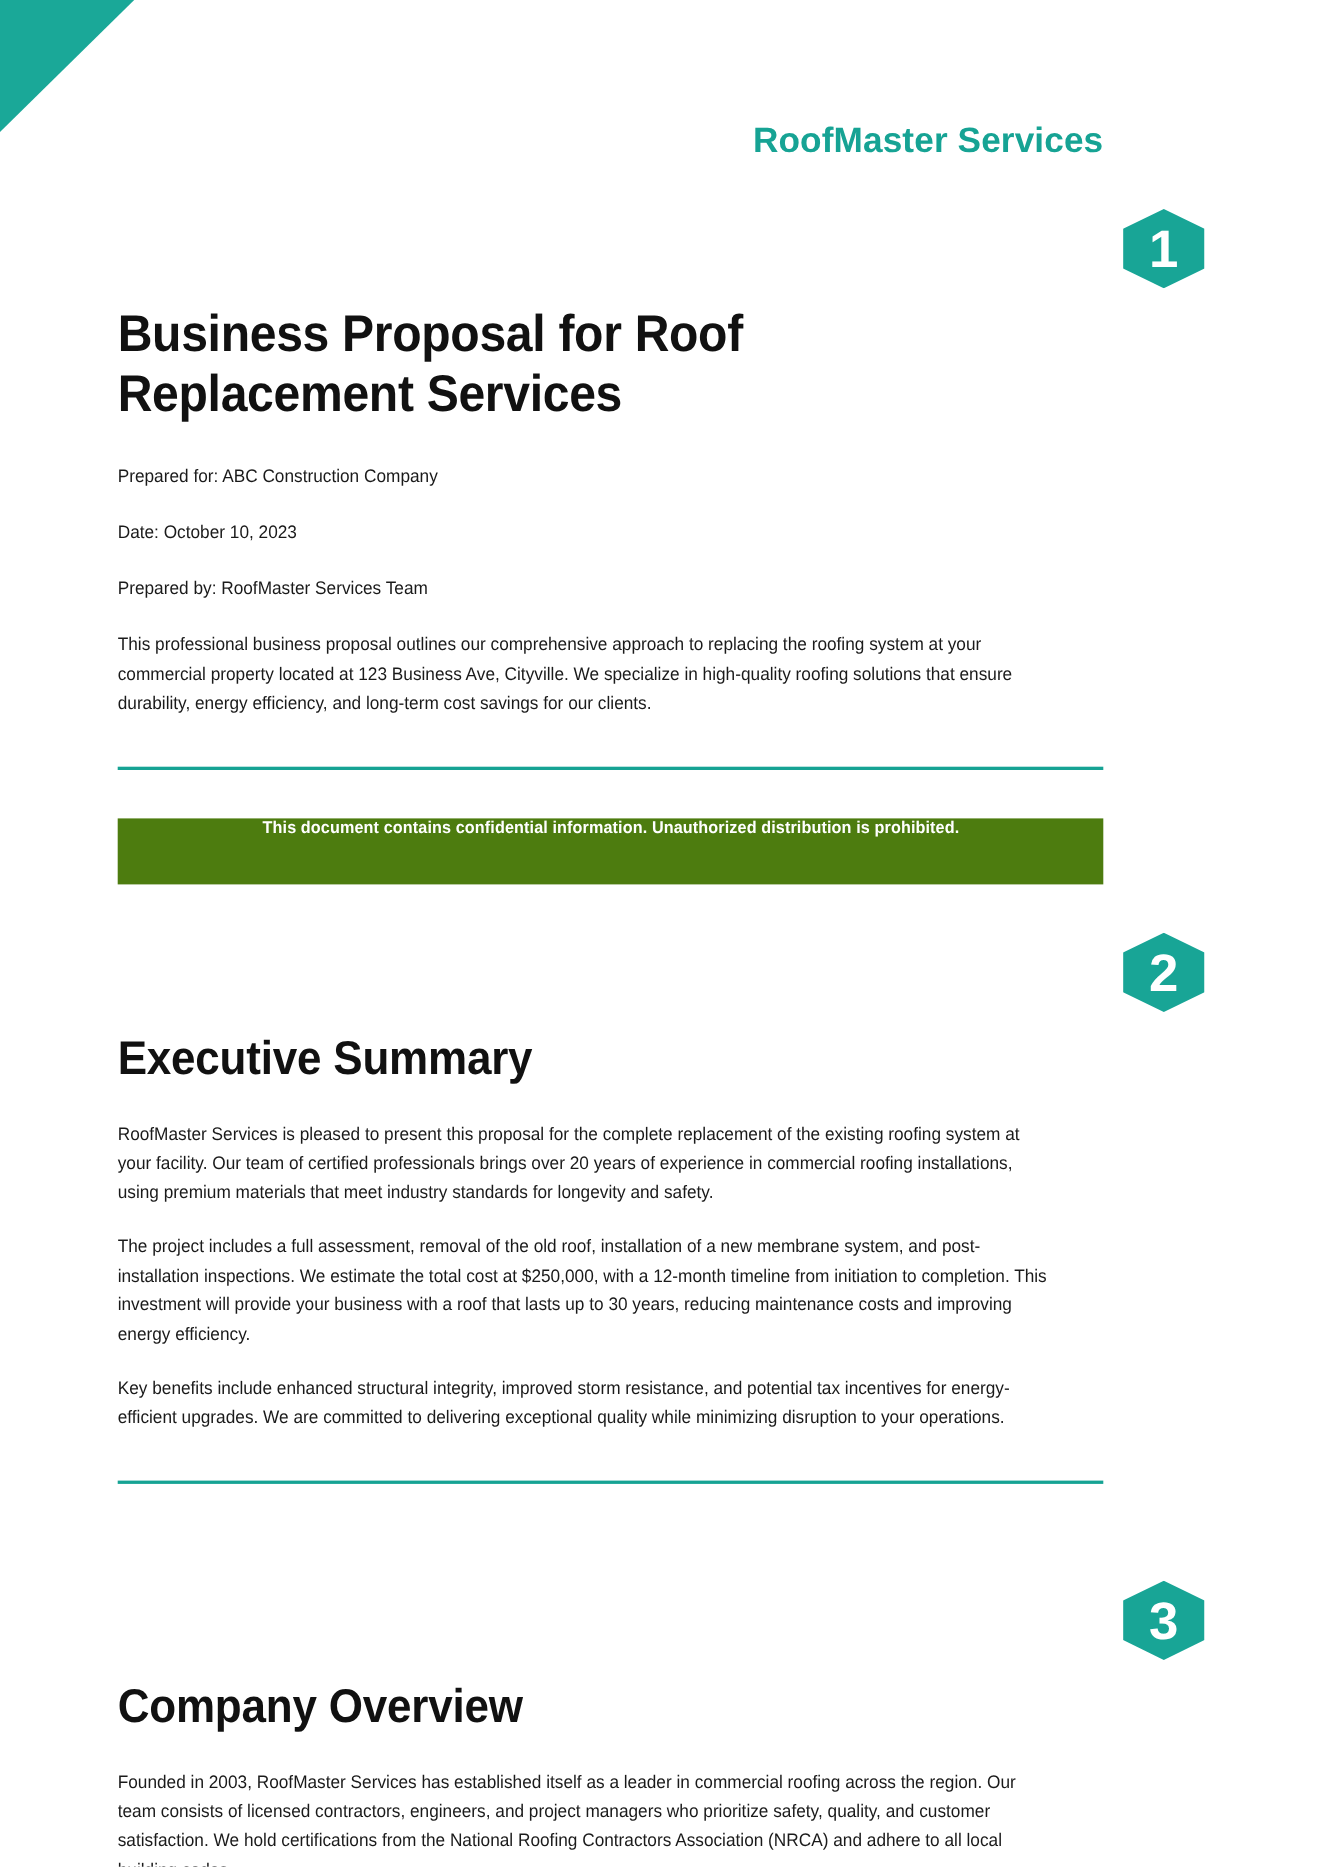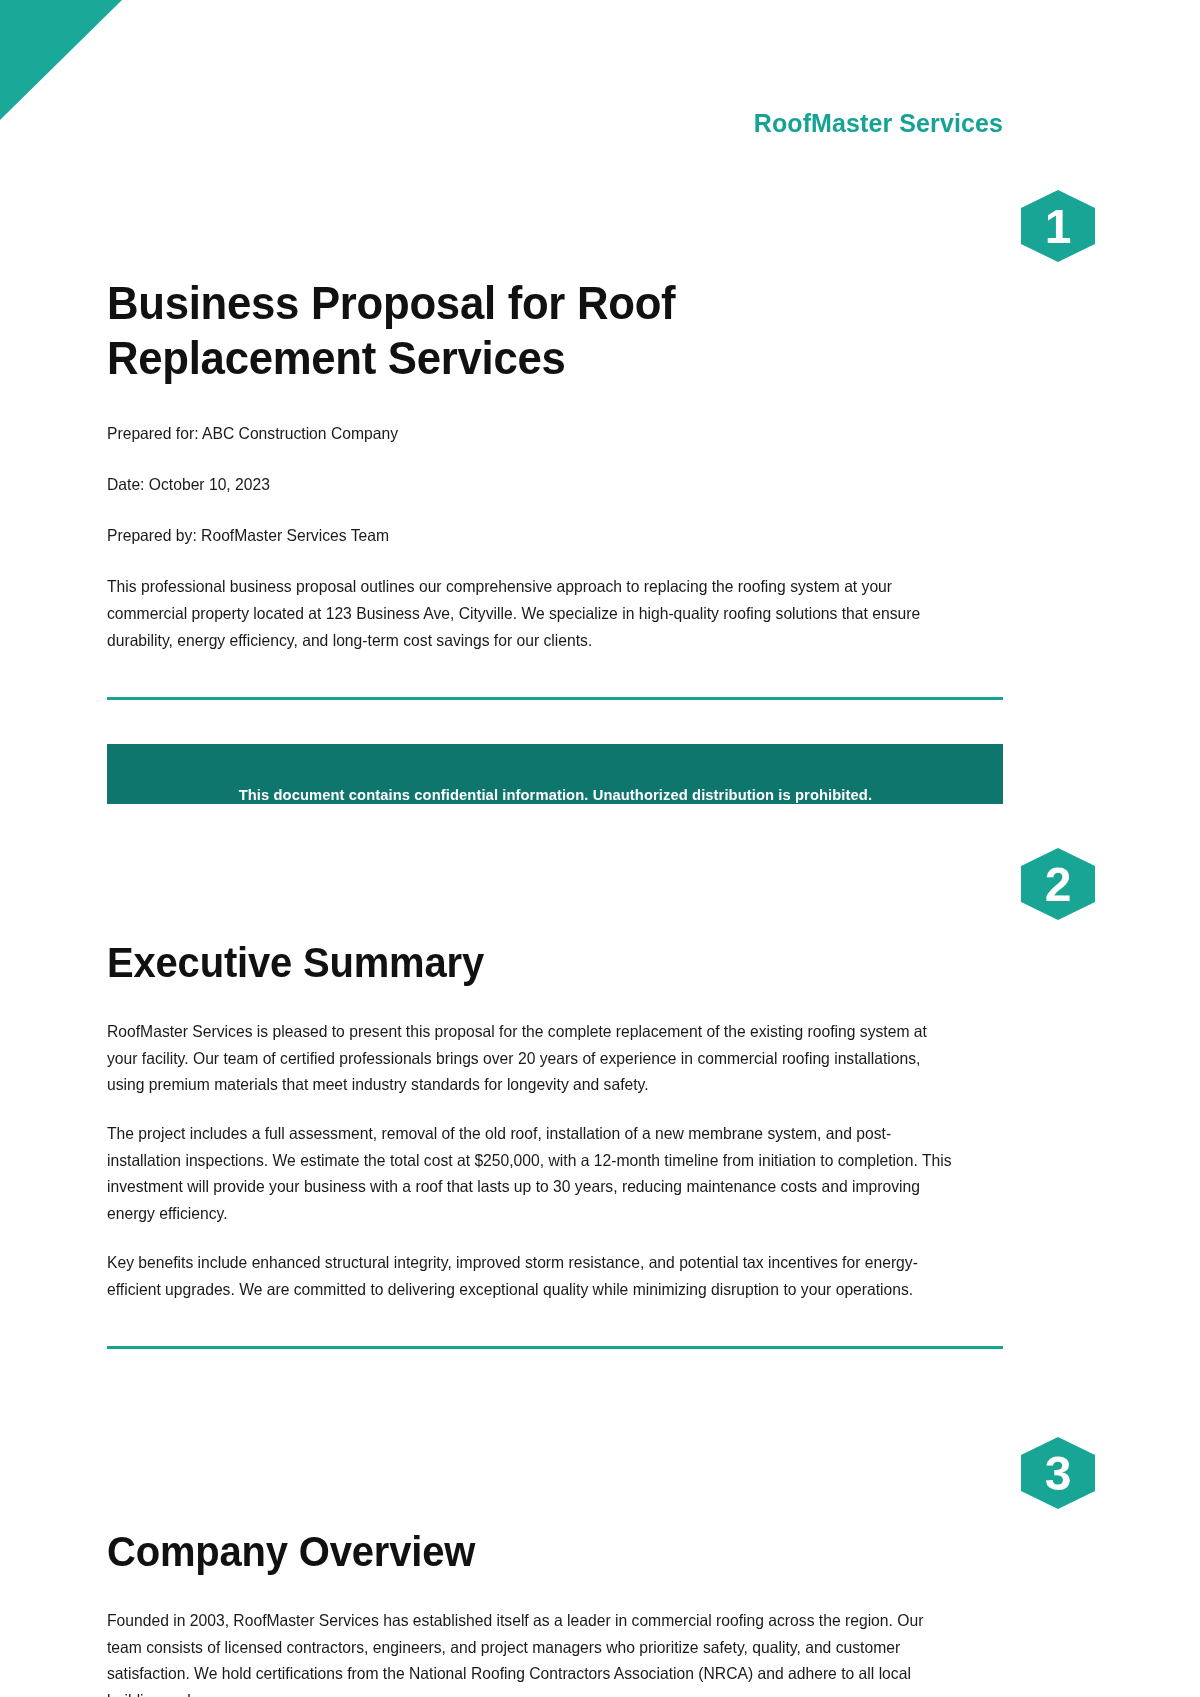--- a/index.html
+++ b/index.html
@@ -27,21 +27,21 @@
     height: 0;
     border-top: 120px solid #1aa898;
     border-right: 122px solid transparent;
   }
 
   
   .brand-header {
     position: absolute;
     top: 109px;
     right: 197px;
-    font-size: 25px;
+    font-size: 32px;
     font-weight: bold;
     color: #16a394;
     letter-spacing: 0.1px;
     white-space: nowrap;
   }
 
   
   .page {
     position: absolute;
     top: 0;
@@ -130,25 +130,25 @@
   .sp-36 { height: 36px; }
   .sp-44 { height: 44px; }
 
   
   .divider {
     height: 3px;
     background: #16a394;
     width: 100%;
   }
   .banner {
-    background: #0f766e;
+    background: #4d7c0f;
     width: 100%;
     height: 60px;
     display: flex;
-    align-items: flex-end;
+    align-items: flex-start;
     justify-content: center;
   }
   .banner-text {
     color: #ffffff;
     font-size: 15.5px;
     font-weight: bold;
     letter-spacing: 0.1px;
     text-align: center;
     transform: scaleX(0.95);
   }

